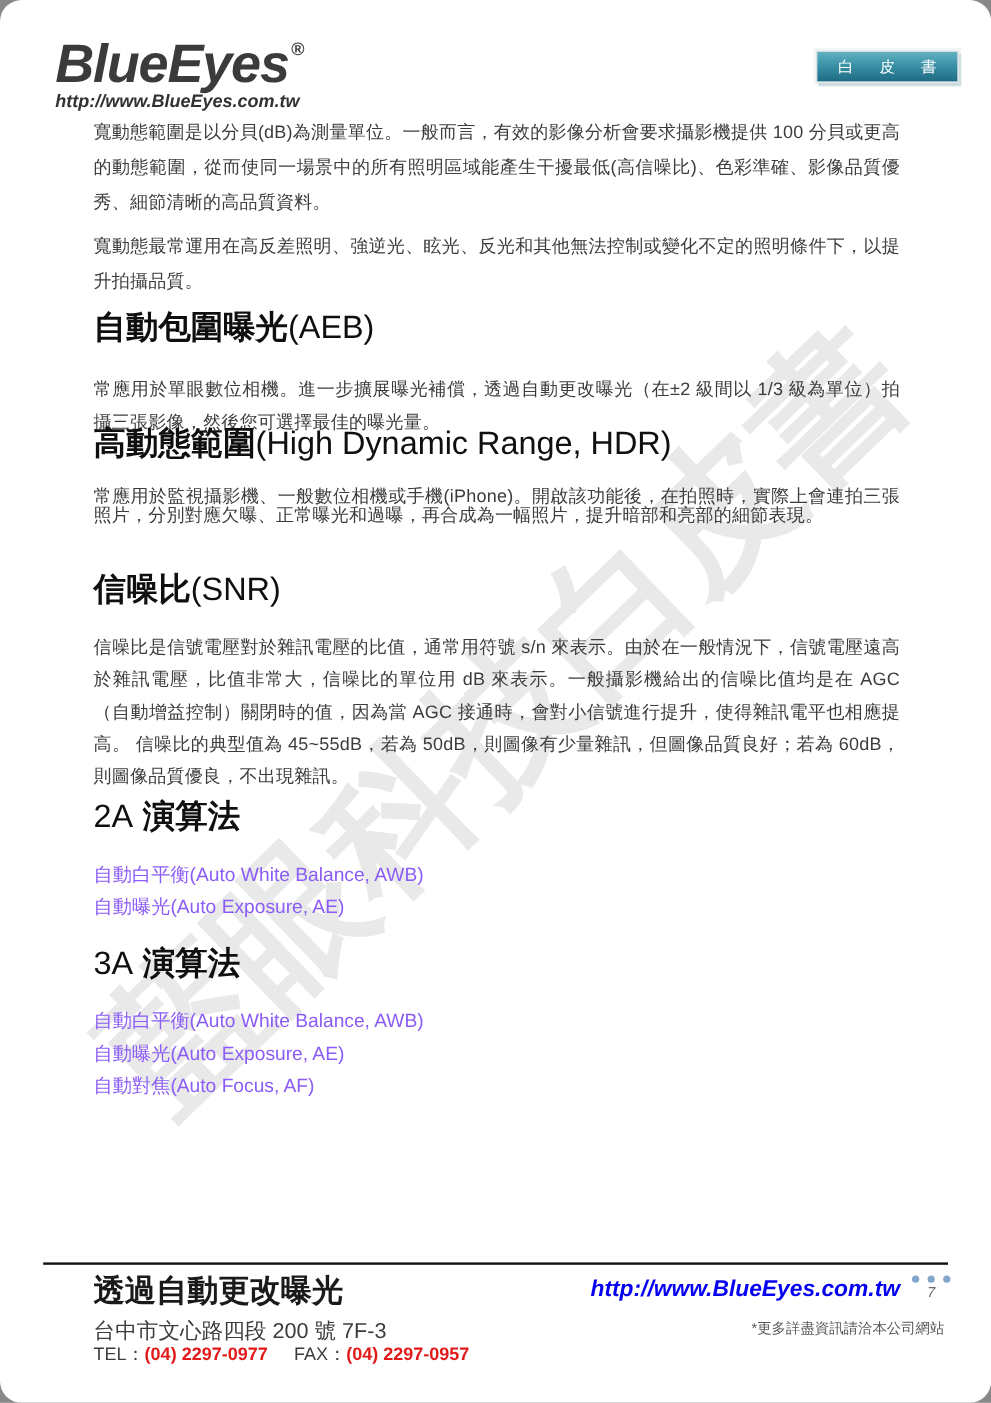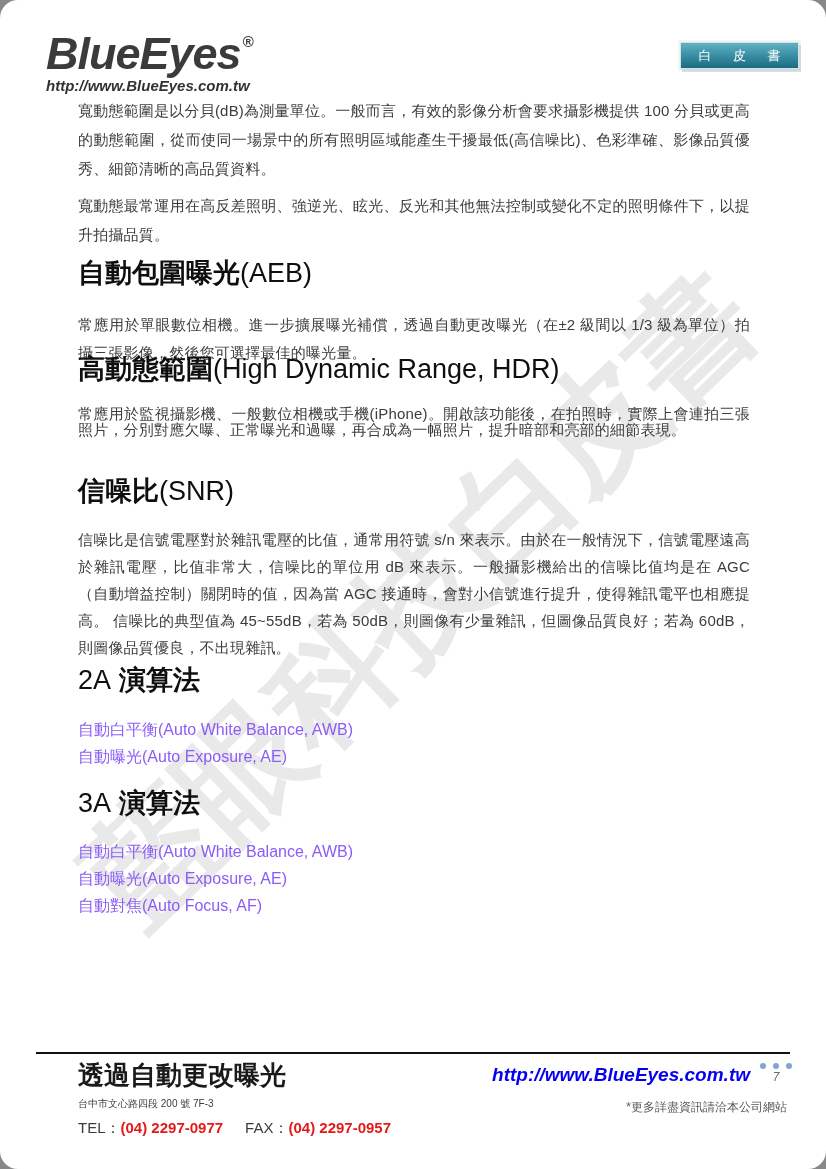--- a/index.html
+++ b/index.html
@@ -52,21 +52,21 @@
   }
   .h-zh { font-weight:bold; }
   .h-en { font-weight:normal; }
   .h-pre { font-weight:normal; margin-right:8px; }
   .algo-list { position:absolute; left:78px; width:672px; font-size:16px; color:#8b5cf6; }
   .algo-item { line-height:27px; }
 
   
   .footer-rule { position:absolute; left:36px; right:36px; top:1052px; height:2px; background:#111; z-index:2; }
   .f-company { position:absolute; left:78px; top:1058px; font-size:26px; font-weight:bold; color:#1a1a1a; z-index:2; }
-  .f-address { position:absolute; left:78px; top:1097px; font-size:10px; color:#3c3c3c; z-index:2; }
+  .f-address { position:absolute; left:78px; top:1097px; font-size:18px; color:#3c3c3c; z-index:2; }
   .f-telline { position:absolute; left:78px; top:1119px; font-size:15px; color:#3c3c3c; z-index:2; }
   .f-label { color:#3c3c3c; }
   .f-phone { color:#e31a1a; font-weight:bold; }
   .f-fax-label { margin-left:22px; }
   .f-url {
     position:absolute; right:76px; top:1064px; z-index:2;
     font-size:19px; font-weight:bold; font-style:italic;
     color:#0500f0; text-decoration:none; letter-spacing:0px;
   }
   .pager { position:absolute; left:753px; top:1063px; width:46px; text-align:center; z-index:2; }

